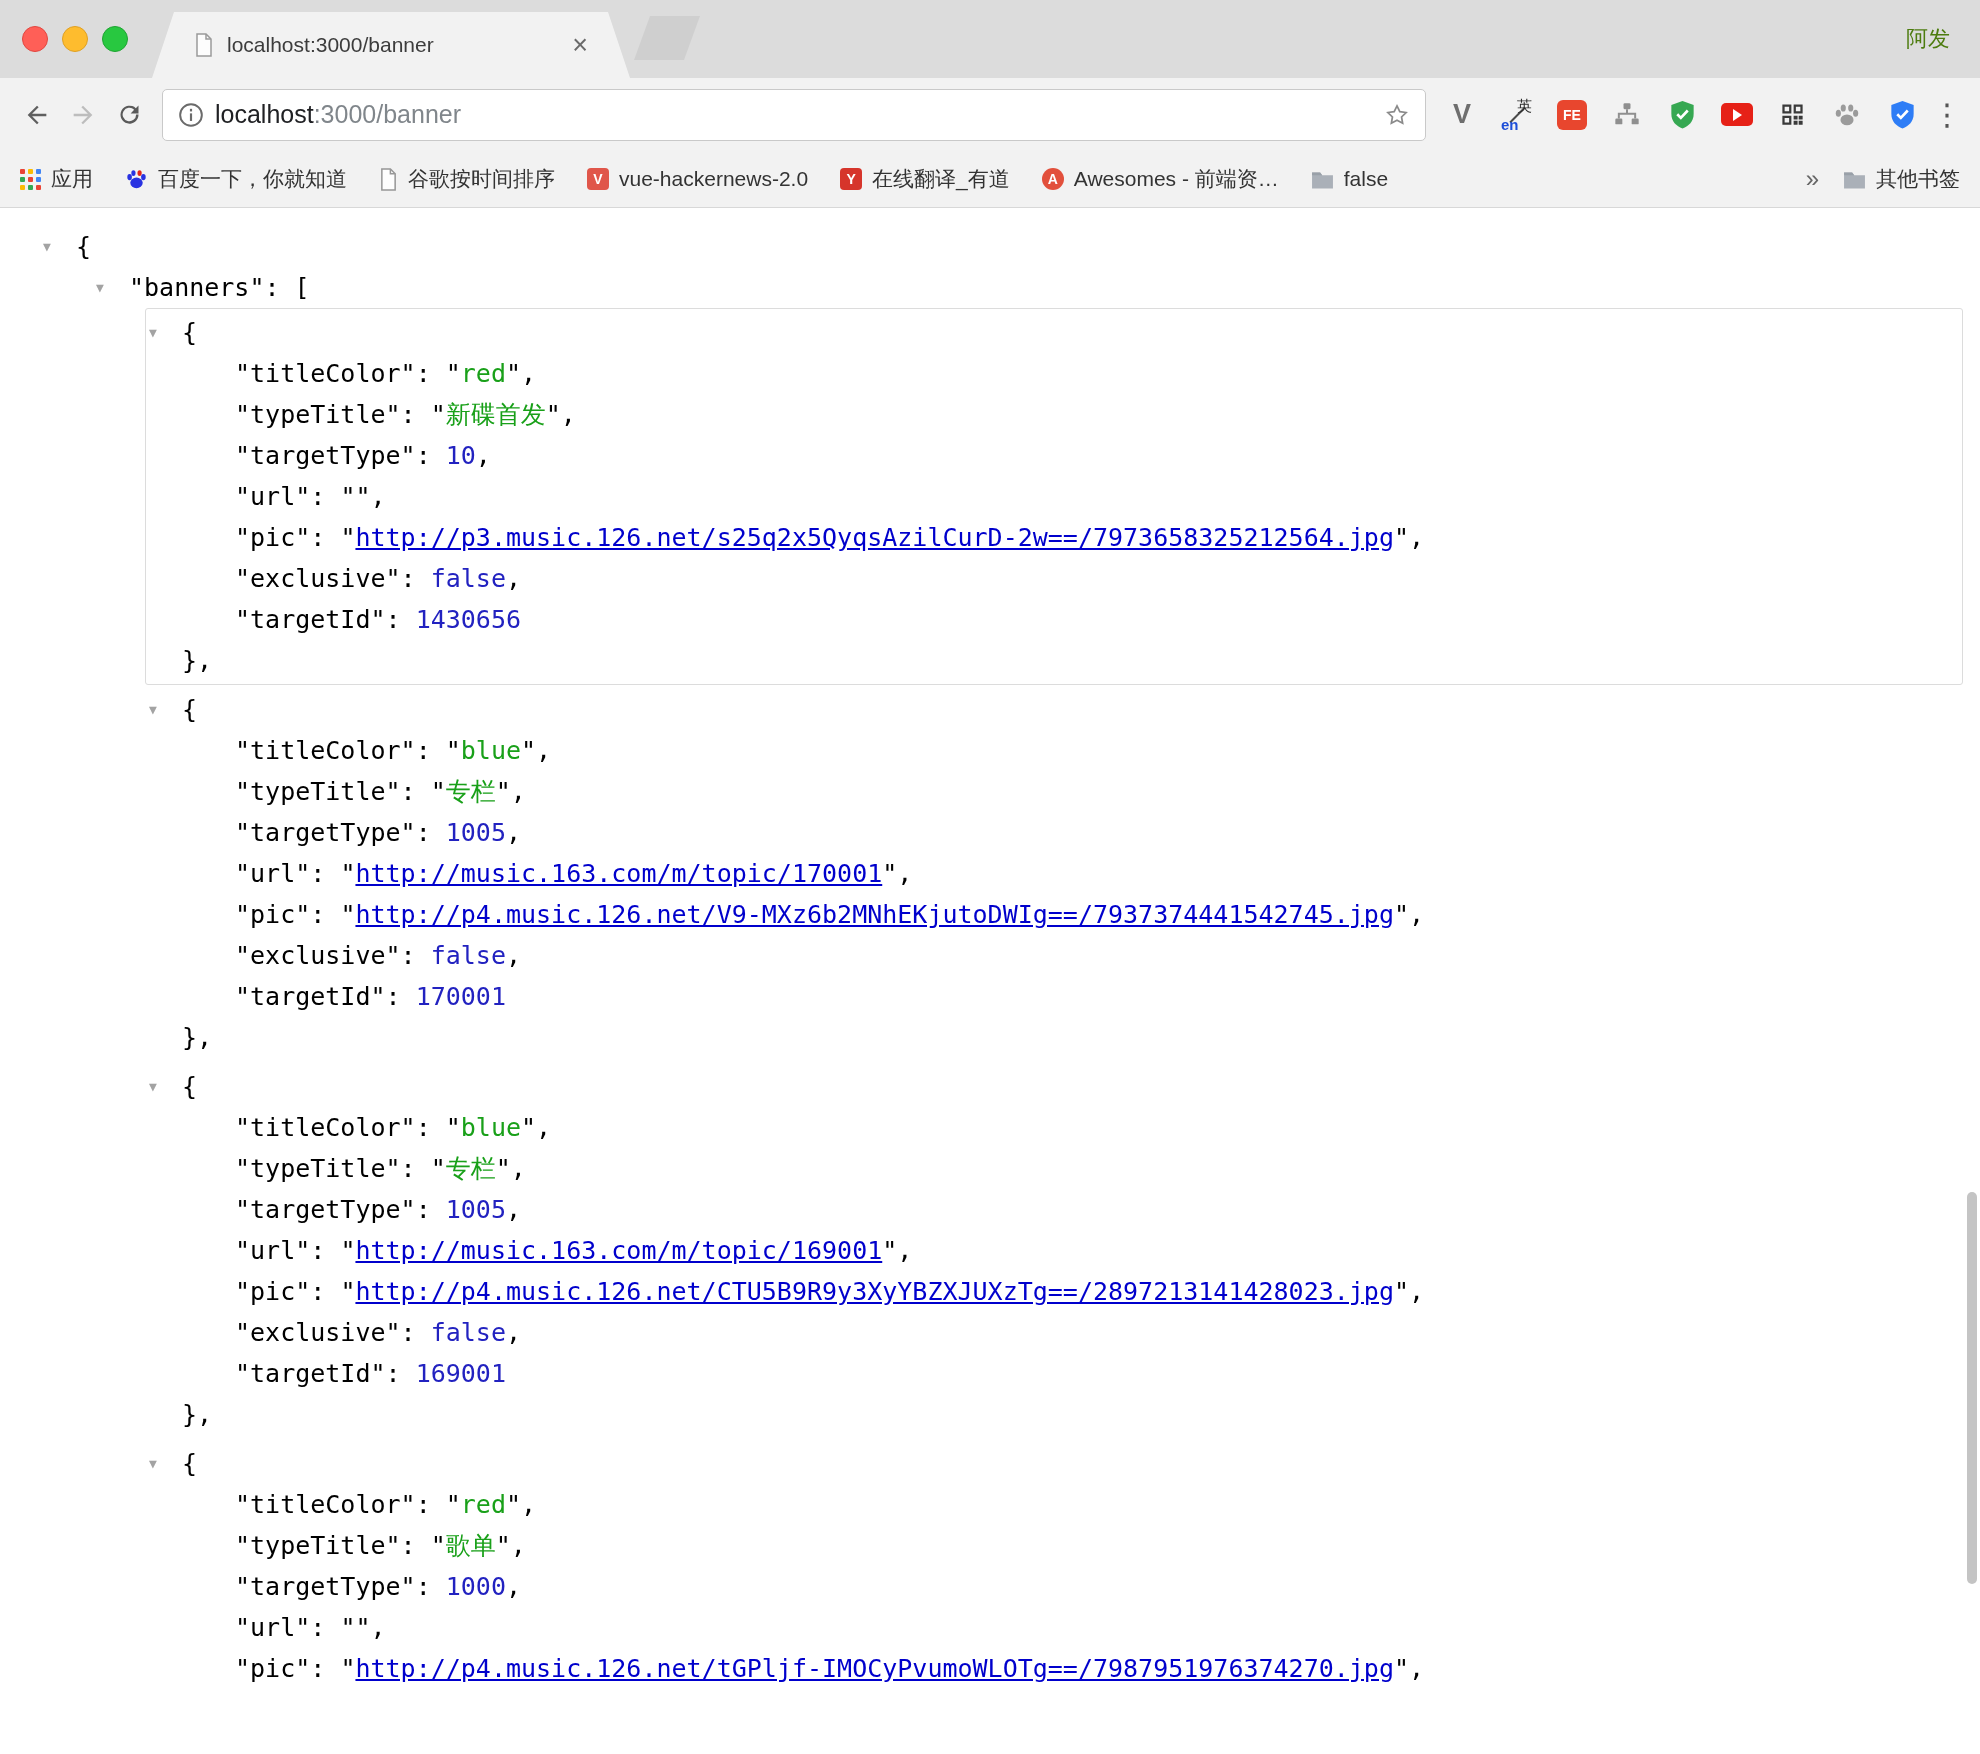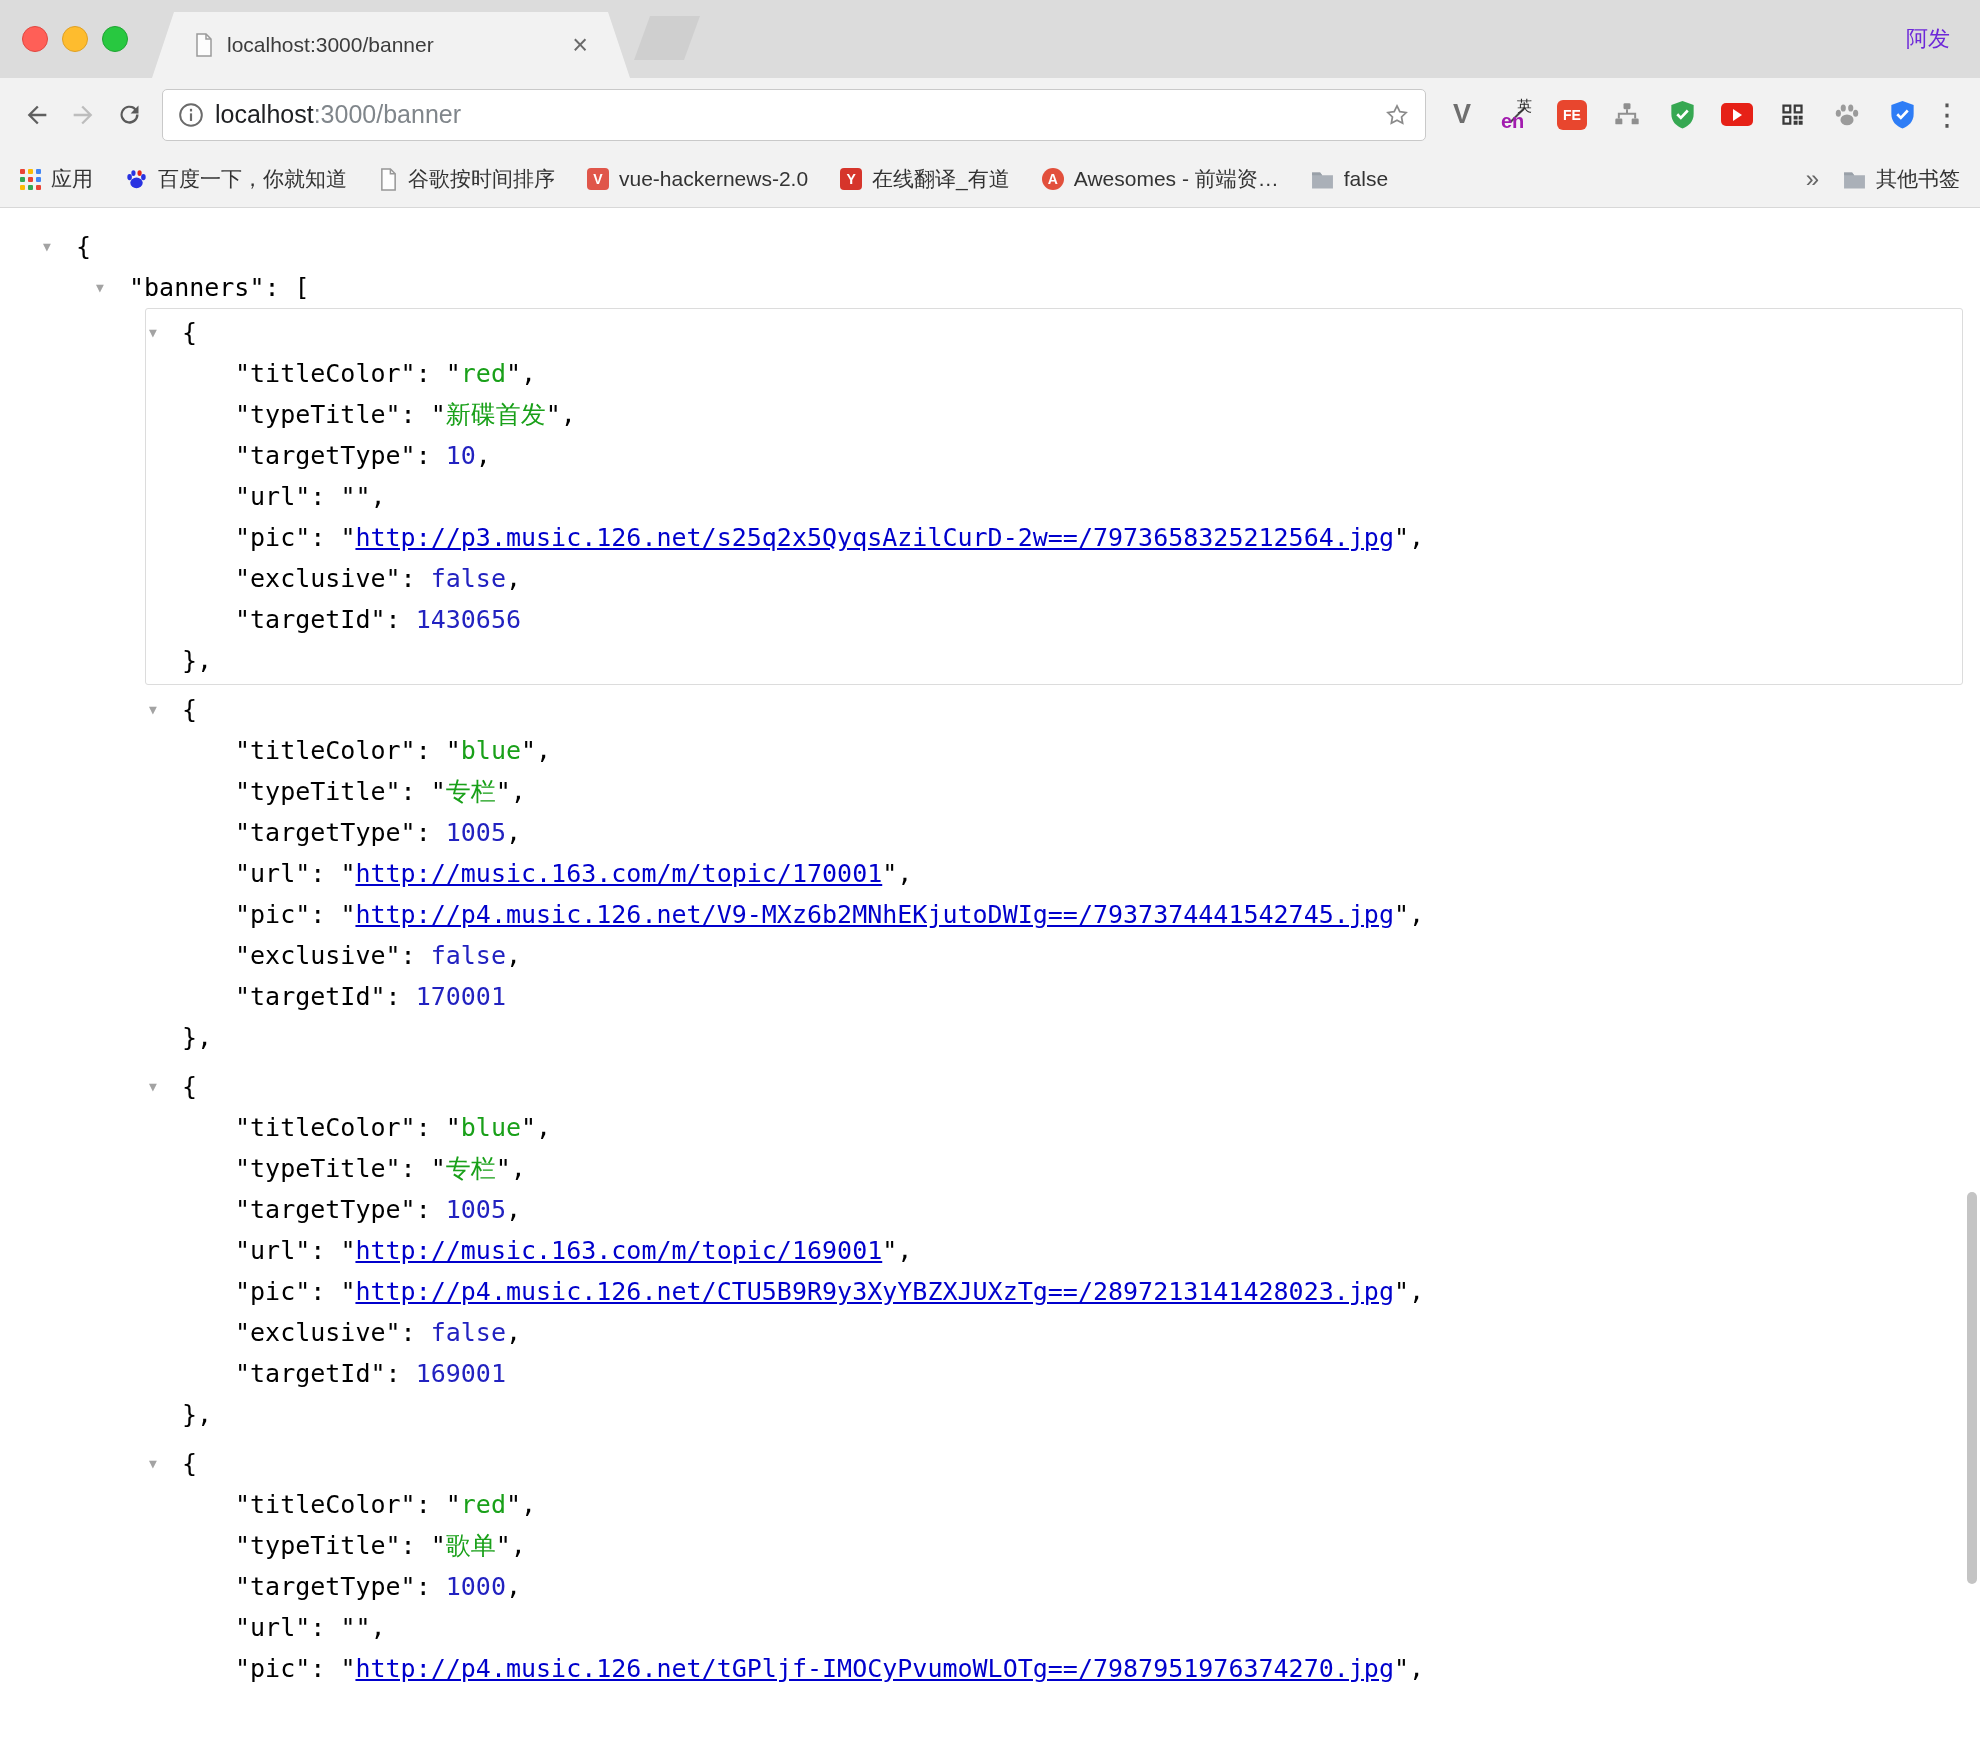--- a/index.html
+++ b/index.html
@@ -8,39 +8,39 @@
 .tabstrip{position:relative;height:78px;background:#dcdcdc}
 .traffic{position:absolute;left:22px;top:26px;display:flex;gap:14px}
 .tl{width:26px;height:26px;border-radius:50%;cursor:pointer}
 .tl.red{background:#ff5f57;border:1px solid #e2463f}
 .tl.yellow{background:#febc2e;border:1px solid #dfa023}
 .tl.green{background:#28c840;border:1px solid #1ea431}
 .tab{position:absolute;left:152px;top:12px;width:478px;height:66px;background:#f2f2f2;clip-path:polygon(22px 0,calc(100% - 22px) 0,100% 100%,0 100%);display:flex;align-items:center;padding:0 42px;gap:13px;cursor:pointer}
 .tab-title{font-size:21px;color:#3c3c3c;white-space:nowrap;overflow:hidden;flex:1}
 .tab-close{font-size:27px;color:#6a6a6a;line-height:1;cursor:pointer}
 .stub{position:absolute;left:634px;top:16px;width:66px;height:44px;background:#cfcfcf;clip-path:polygon(16px 0,100% 0,calc(100% - 16px) 100%,0 100%);cursor:pointer}
-.profile{position:absolute;right:30px;top:24px;font-size:22px;color:#6d28d9}
+.profile{position:absolute;right:30px;top:24px;font-size:22px;color:#4d7c0f}
 
 .toolbar{height:73px;background:#f2f2f2;display:flex;align-items:center;padding:0 14px}
 .navbtn{width:46px;height:46px;display:flex;align-items:center;justify-content:center;border-radius:50%;cursor:pointer}
 .omnibox{flex:1;height:52px;background:#fff;border:1px solid #c9c9c9;border-radius:5px;display:flex;align-items:center;padding:0 15px;margin:0 10px;gap:11px;cursor:text}
 .url{font-size:25px;white-space:nowrap}
 .url .host{color:#202124}
 .url .rest{color:#80868b}
 .omni-star{margin-left:auto;cursor:pointer;display:flex}
 .exts{display:flex;align-items:center;gap:11px;margin:0 4px}
 .ext{width:44px;height:44px;display:flex;align-items:center;justify-content:center;cursor:pointer}
 .menu-dots{width:38px;text-align:center;font-size:30px;color:#555;cursor:pointer}
 .vim{font-weight:bold;font-size:27px;color:#6e6e6e}
 .sq30{width:30px;height:30px;border-radius:6px;color:#fff;font-weight:bold;font-size:14px;display:flex;align-items:center;justify-content:center}
 .yt{width:32px;height:23px;background:#e62117;border-radius:5px;display:flex;align-items:center;justify-content:center}
 .yt i{width:0;height:0;border-left:9px solid #fff;border-top:6px solid transparent;border-bottom:6px solid transparent}
 .tr-ic{position:relative;width:34px;height:34px;display:block}
 .t-top{position:absolute;top:-1px;right:2px;font-size:15px;color:#2d2d2d}
-.t-bot{position:absolute;bottom:-1px;left:1px;font-size:20px;font-weight:bold;color:#a21caf}
+.t-bot{position:absolute;bottom:-1px;left:1px;font-size:15px;font-weight:bold;color:#1d4ed8}
 .tr-ic::before{content:"";position:absolute;left:7px;top:16px;width:21px;height:2px;background:#4a4a4a;transform:rotate(-45deg)}
 
 .bookmarks{height:57px;background:#f2f2f2;border-bottom:1px solid #d8d8d8;display:flex;align-items:center;padding:0 20px;font-size:21px;color:#333}
 .bm-list{display:flex;gap:32px;align-items:center}
 .bm{display:flex;align-items:center;gap:10px;white-space:nowrap;cursor:pointer}
 .bm-ic{display:flex;align-items:center}
 .bm-right{margin-left:auto;display:flex;align-items:center;gap:24px}
 .chev{font-size:24px;color:#666;cursor:pointer}
 .bm-sq{width:22px;height:22px;border-radius:4px;color:#fff;font-weight:bold;font-size:14px;display:flex;align-items:center;justify-content:center}
 .bm-circ{width:22px;height:22px;border-radius:50%;color:#fff;font-weight:bold;font-size:14px;display:flex;align-items:center;justify-content:center}

